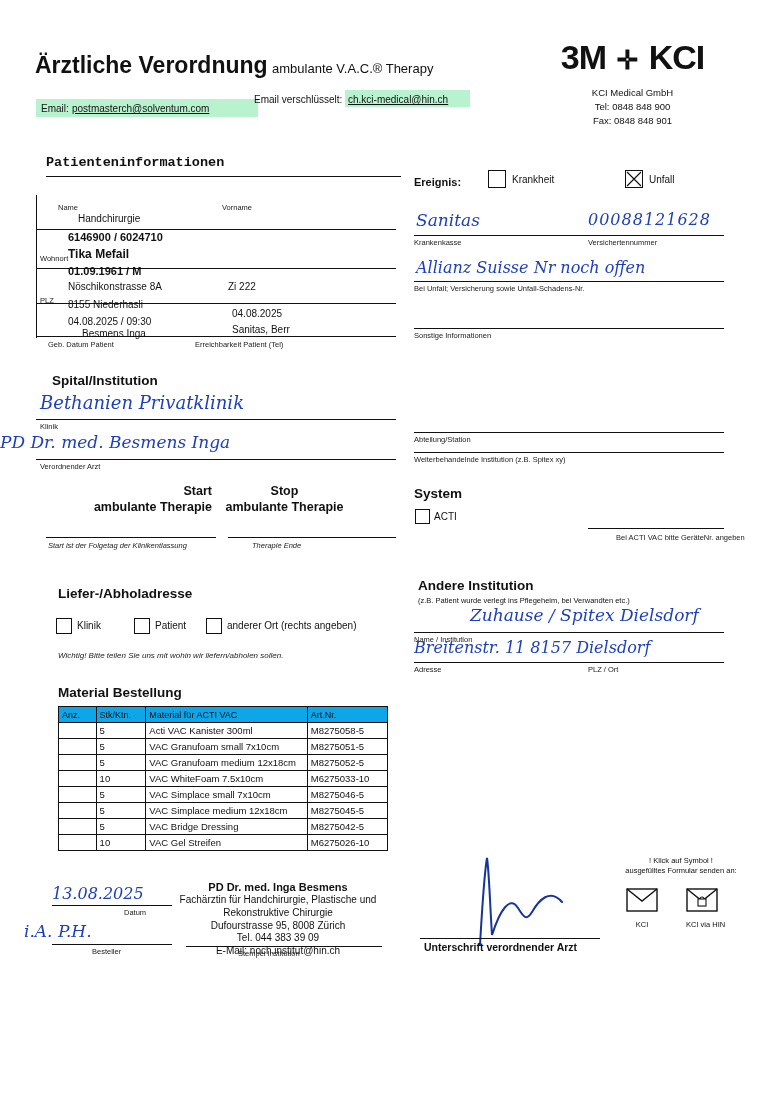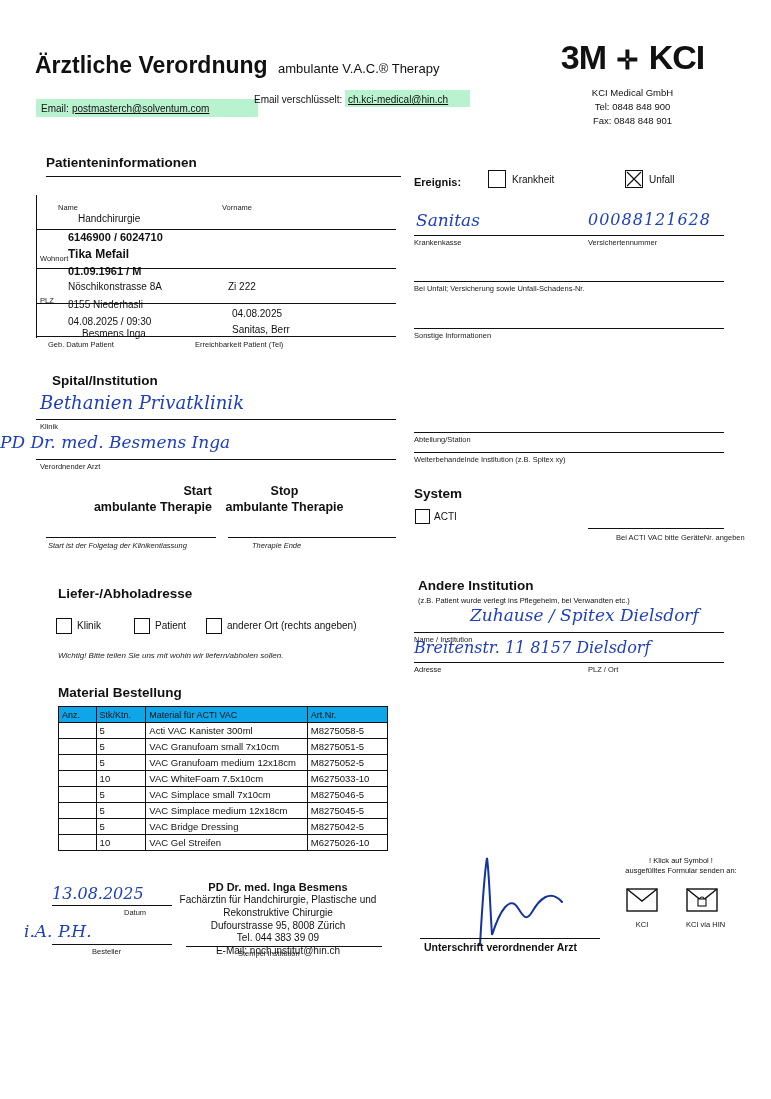--- a/index.html
+++ b/index.html
@@ -20,42 +20,42 @@
   .mat th{font-weight:normal;background:#0ea5e9;text-align:left;font-size:9px;}
   .sig svg{display:block;}
 </style>
 </head>
 <body>
 
 <div class="page">
 
   <div class="abs" style="left:35px;top:52px;">
     <span style="font-size:23px;font-weight:bold;">Ärztliche Verordnung</span>
-    <span style="font-size:13px;margin-left:6px;">ambulante V.A.C.® Therapy</span>
+    <span style="font-size:13px;">ambulante V.A.C.® Therapy</span>
   </div>
 
   <div class="abs" style="left:525px;top:38px;width:215px;text-align:center;">
     <span style="font-size:34px;font-weight:bold;letter-spacing:-1px;">3M</span>
     <span style="font-size:26px;font-weight:bold;margin:0 6px;color:#111;">✛</span>
     <span style="font-size:34px;font-weight:bold;letter-spacing:-1px;">KCI</span>
   </div>
   <div class="abs" style="left:525px;top:86px;width:215px;text-align:center;font-size:9.5px;line-height:1.45;">
     <div>KCI Medical GmbH</div>
     <div>Tel: 0848 848 900</div>
     <div>Fax: 0848 848 901</div>
   </div>
 
   <div class="hl" style="left:36px;top:99px;width:222px;height:18px;"></div>
   <div class="hl" style="left:345px;top:90px;width:125px;height:17px;"></div>
   <div class="abs t" style="left:41px;top:103px;">Email:</div>
   <div class="abs t" style="left:72px;top:103px;text-decoration:underline;">postmasterch@solventum.com</div>
   <div class="abs t" style="left:254px;top:94px;">Email verschlüsselt:</div>
   <div class="abs t" style="left:348px;top:94px;text-decoration:underline;">ch.kci-medical@hin.ch</div>
 
-  <div class="abs" style="left:46px;top:155px;font-size:13.5px;font-weight:bold;">Patienteninformationen</div>
+  <div class="abs" style="left:46px;top:155px;font-size:13.5px;font-weight:bold;font-family:Liberation Mono, monospace;">Patienteninformationen</div>
   <div class="line" style="left:46px;top:176px;width:355px;"></div>
 
   <div class="line" style="left:36px;top:229px;width:360px;"></div>
   <div class="line" style="left:36px;top:268px;width:360px;"></div>
   <div class="line" style="left:36px;top:303px;width:360px;"></div>
   <div class="line" style="left:36px;top:336px;width:360px;"></div>
   <div class="vline" style="left:36px;top:195px;height:143px;"></div>
 
   <div class="abs tiny" style="left:58px;top:203px;">Name</div>
   <div class="abs tiny" style="left:222px;top:203px;">Vorname</div>
@@ -87,20 +87,21 @@
   <div class="abs t" style="left:649px;top:174px;">Unfall</div>
 
   <div class="line" style="left:414px;top:235px;width:310px;"></div>
   <div class="abs tiny" style="left:414px;top:238px;">Krankenkasse</div>
   <div class="abs tiny" style="left:588px;top:238px;">Versichertennummer</div>
   <div class="abs hand" style="left:416px;top:210px;font-size:17px;">Sanitas</div>
   <div class="abs hand" style="left:588px;top:210px;font-size:16px;letter-spacing:1px;">00088121628</div>
 
   <div class="line" style="left:414px;top:281px;width:310px;"></div>
   <div class="abs tiny" style="left:414px;top:284px;">Bei Unfall; Versicherung sowie Unfall-Schadens-Nr.</div>
+  <div class="abs hand" style="left:416px;top:258px;font-size:16px;">Allianz Suisse Nr  noch offen</div>
 
   <div class="line" style="left:414px;top:328px;width:310px;"></div>
   <div class="abs tiny" style="left:414px;top:331px;">Sonstige Informationen</div>
   <div class="abs hand" style="left:416px;top:305px;font-size:15px;"></div>
 
   <div class="abs" style="left:52px;top:373px;font-size:13.5px;font-weight:bold;">Spital/Institution</div>
   <div class="line" style="left:36px;top:419px;width:360px;"></div>
   <div class="abs tiny" style="left:40px;top:422px;">Klinik</div>
   <div class="abs hand" style="left:40px;top:392px;font-size:18px;">Bethanien    Privatklinik</div>
 

